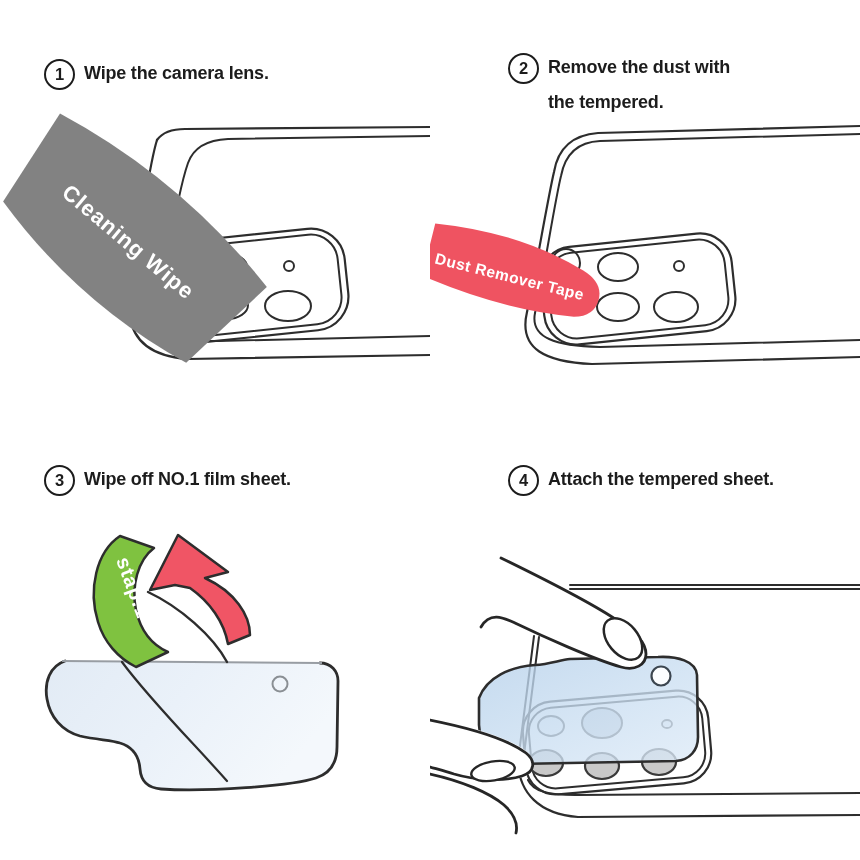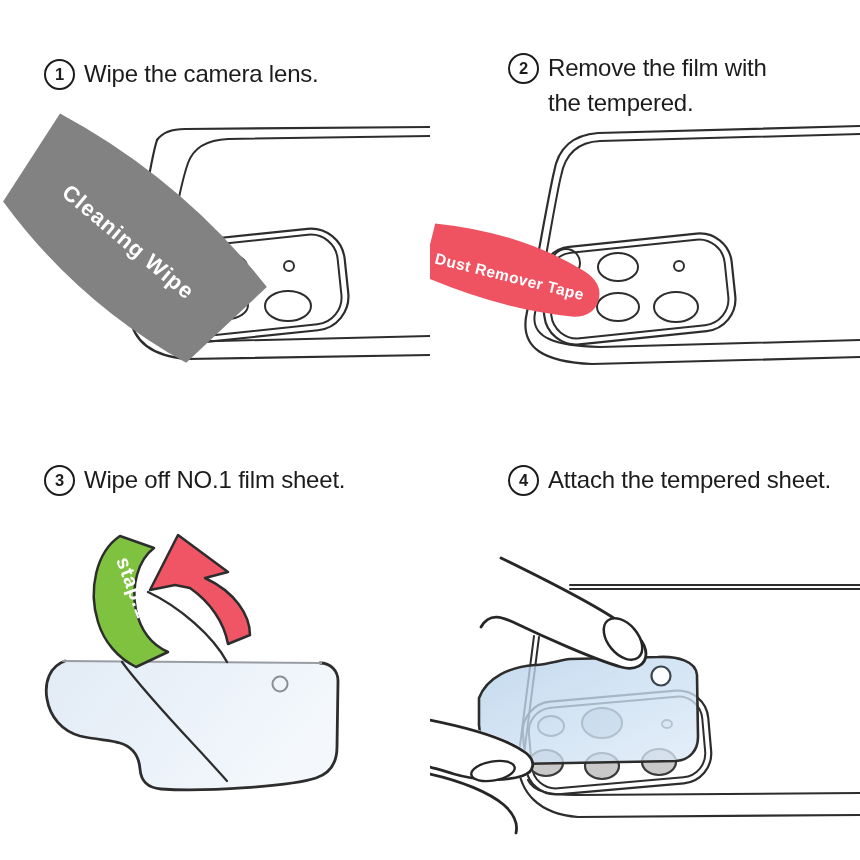--- a/index.html
+++ b/index.html
@@ -8,21 +8,21 @@
   .cell{position:absolute;width:430px;height:430px;}
   #cell1{left:0;top:0;} #cell2{left:430px;top:0;}
   #cell3{left:0;top:430px;} #cell4{left:430px;top:430px;}
   .cell svg{position:absolute;left:0;top:0;width:430px;height:430px;display:block;}
   .title{position:absolute;display:flex;align-items:flex-start;gap:9px;z-index:5;}
   .t1{left:44px;top:56px;} .t2{left:78px;top:50px;}
   .t3{left:44px;top:32px;} .t4{left:78px;top:32px;}
   .numcircle{flex:none;width:27px;height:27px;margin-top:3px;border:2.3px solid #1c1c1c;
              border-radius:50%;display:flex;align-items:center;justify-content:center;
              font-size:16.5px;font-weight:600;line-height:1;}
-  .ttext{font-size:24px;line-height:35px;font-weight:400;letter-spacing:-0.2px;white-space:nowrap;}
+  .ttext{font-size:18px;line-height:35px;font-weight:700;letter-spacing:-0.2px;white-space:nowrap;}
   .outline{fill:none;stroke:#2d2d2d;stroke-width:2.2;stroke-linecap:round;stroke-linejoin:round;}
   .thin{fill:none;stroke:#2d2d2d;stroke-width:2;stroke-linecap:round;stroke-linejoin:round;}
   text.ribbon{font-family:"Liberation Sans",sans-serif;fill:#ffffff;font-weight:600;}
 </style>
 </head>
 <body>
 
 <div class="canvas">
 
   <div class="cell" id="cell1">
@@ -54,21 +54,21 @@
         <path d="M -135,-52 Q 0,-80 135,-52 L 122,58 Q 0,82 -122,52 Z" fill="#828282"></path>
         <text class="ribbon" x="0" y="10" font-size="22" text-anchor="middle" letter-spacing="1">Cleaning Wipe</text>
       </g>
     </svg>
   </div>
 
   <div class="cell" id="cell2">
     <div class="title t2">
       <span class="numcircle">2</span>
       <span class="ttext">
-        <span>Remove the film with</span><br>
+        <span>Remove the dust with</span><br>
         <span>the tempered.</span>
       </span>
     </div>
     <svg viewBox="0 0 430 430">
       <g>
         <path class="outline" d="M 97,312 C 105,275 118,197 124,172 C 128,148 142,135 168,133 L 430,126"></path>
         <path class="thin" d="M 430,134 L 170,141 C 147,142 135,155 131,176 C 125,200 113,278 105,313"></path>
         <path class="outline" d="M 97,312 C 88,350 117,362 162,364 L 430,357"></path>
         <path class="thin" d="M 105,313 C 100,338 126,346 170,347 L 430,340"></path>
       </g>

